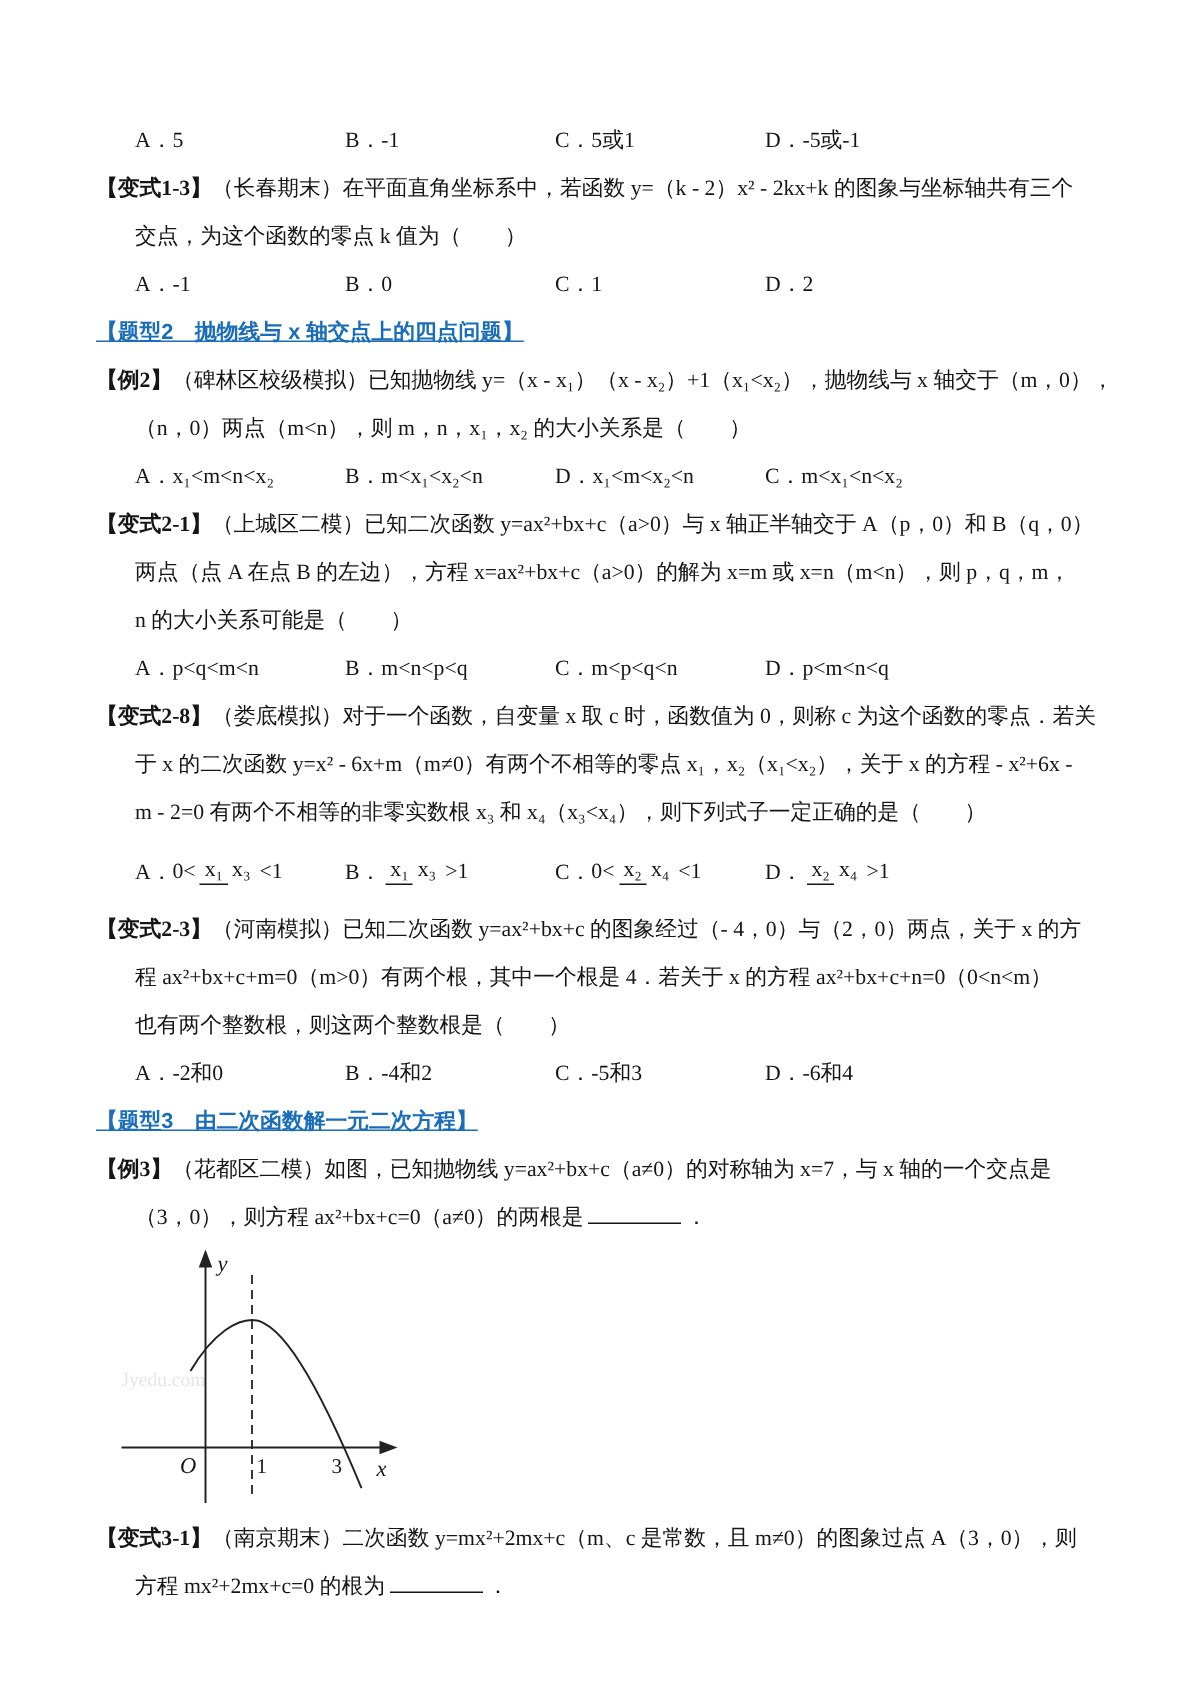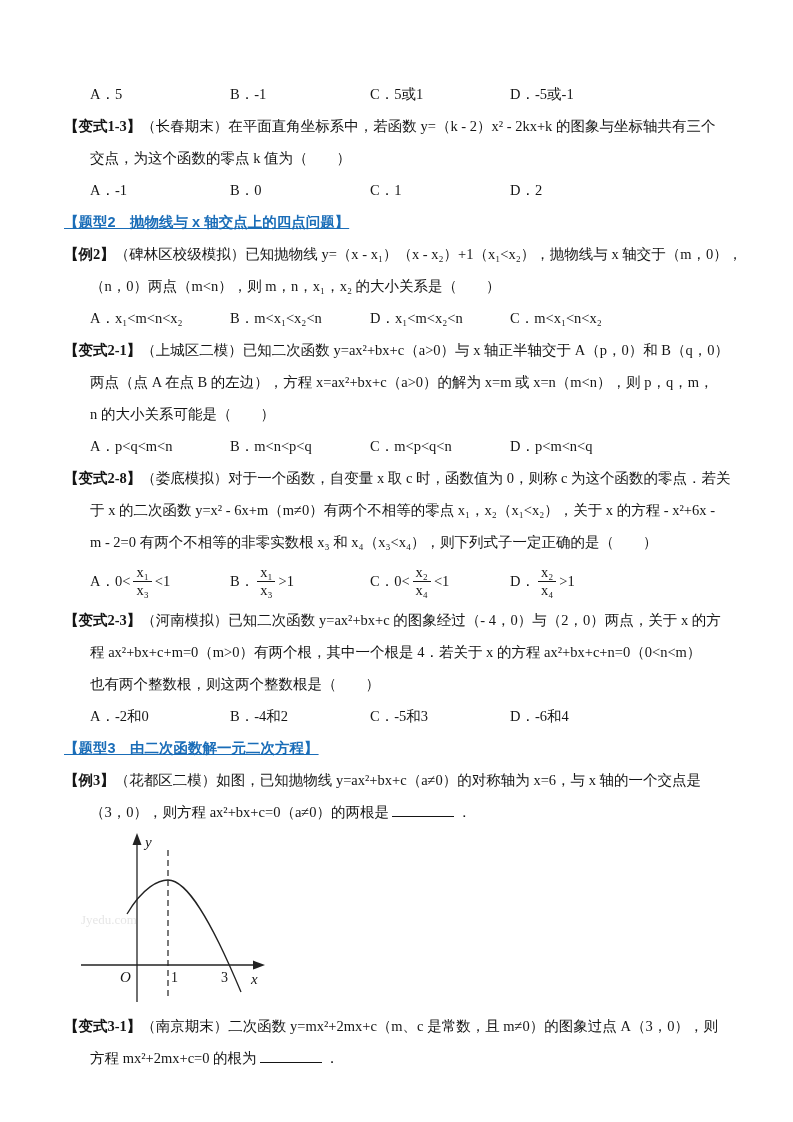--- a/index.html
+++ b/index.html
@@ -20,21 +20,21 @@
     font-weight:bold; line-height:32px; color:#1a6db8;
     font-family:"Liberation Sans","DejaVu Sans",sans-serif; font-size:14.5px;
     white-space:nowrap;
     text-decoration:underline;
   }
   .frac-row {
     display:grid; grid-template-columns:140px 140px 140px 160px;
     padding-left:26px; height:46px; align-items:center; white-space:nowrap;
   }
   .frac-opt { display:inline-flex; align-items:center; }
-  .frac { display:inline-flex; flex-direction:column; text-align:right; margin:0 3px; }
+  .frac { display:inline-flex; flex-direction:row; text-align:right; margin:0 3px; }
   .frac .num { border-bottom:1px solid #151515; padding:0 3px; line-height:1.15; }
   .frac .den { padding:0 3px; line-height:1.15; }
   .blank {
     display:inline-block; width:62px; height:15px;
     border-bottom:1px solid #151515; margin:0 3px;
   }
   .graph-wrap { margin:4px 0 2px 11px; height:176px; }
   svg text { font-family:"Liberation Serif","DejaVu Serif",serif; }
 </style>
 </head>
@@ -137,21 +137,21 @@
       <span>A．-2和0</span>
       <span>B．-4和2</span>
       <span>C．-5和3</span>
       <span>D．-6和4</span>
     </div>
   </div>
 
   <div class="heading">【题型3　由二次函数解一元二次方程】</div>
 
   <div>
-    <div class="line"><span class="tag">【例3】</span><span>（花都区二模）如图，已知抛物线 y=ax²+bx+c（a≠0）的对称轴为 x=6，与 x 轴的一个交点是</span></div>
+    <div class="line"><span class="tag">【例3】</span><span>（花都区二模）如图，已知抛物线 y=ax²+bx+c（a≠0）的对称轴为 x=7，与 x 轴的一个交点是</span></div>
     <div class="line cont"><span>（3，0），则方程 ax²+bx+c=0（a≠0）的两根是</span><span class="blank"></span><span>．</span></div>
 
     <div class="graph-wrap">
       <svg width="200" height="176" viewBox="0 0 200 176">
         <text x="6" y="92" font-size="13" fill="#dcdcdc" opacity="0.7">Jyedu.com</text>
 
         <line x1="6" y1="133" x2="182" y2="133" stroke="#222" stroke-width="1.3"></line>
         <polygon points="190,133 178,128.5 178,137.5" fill="#222"></polygon>
 
         <line x1="62" y1="10" x2="62" y2="170" stroke="#222" stroke-width="1.3"></line>

